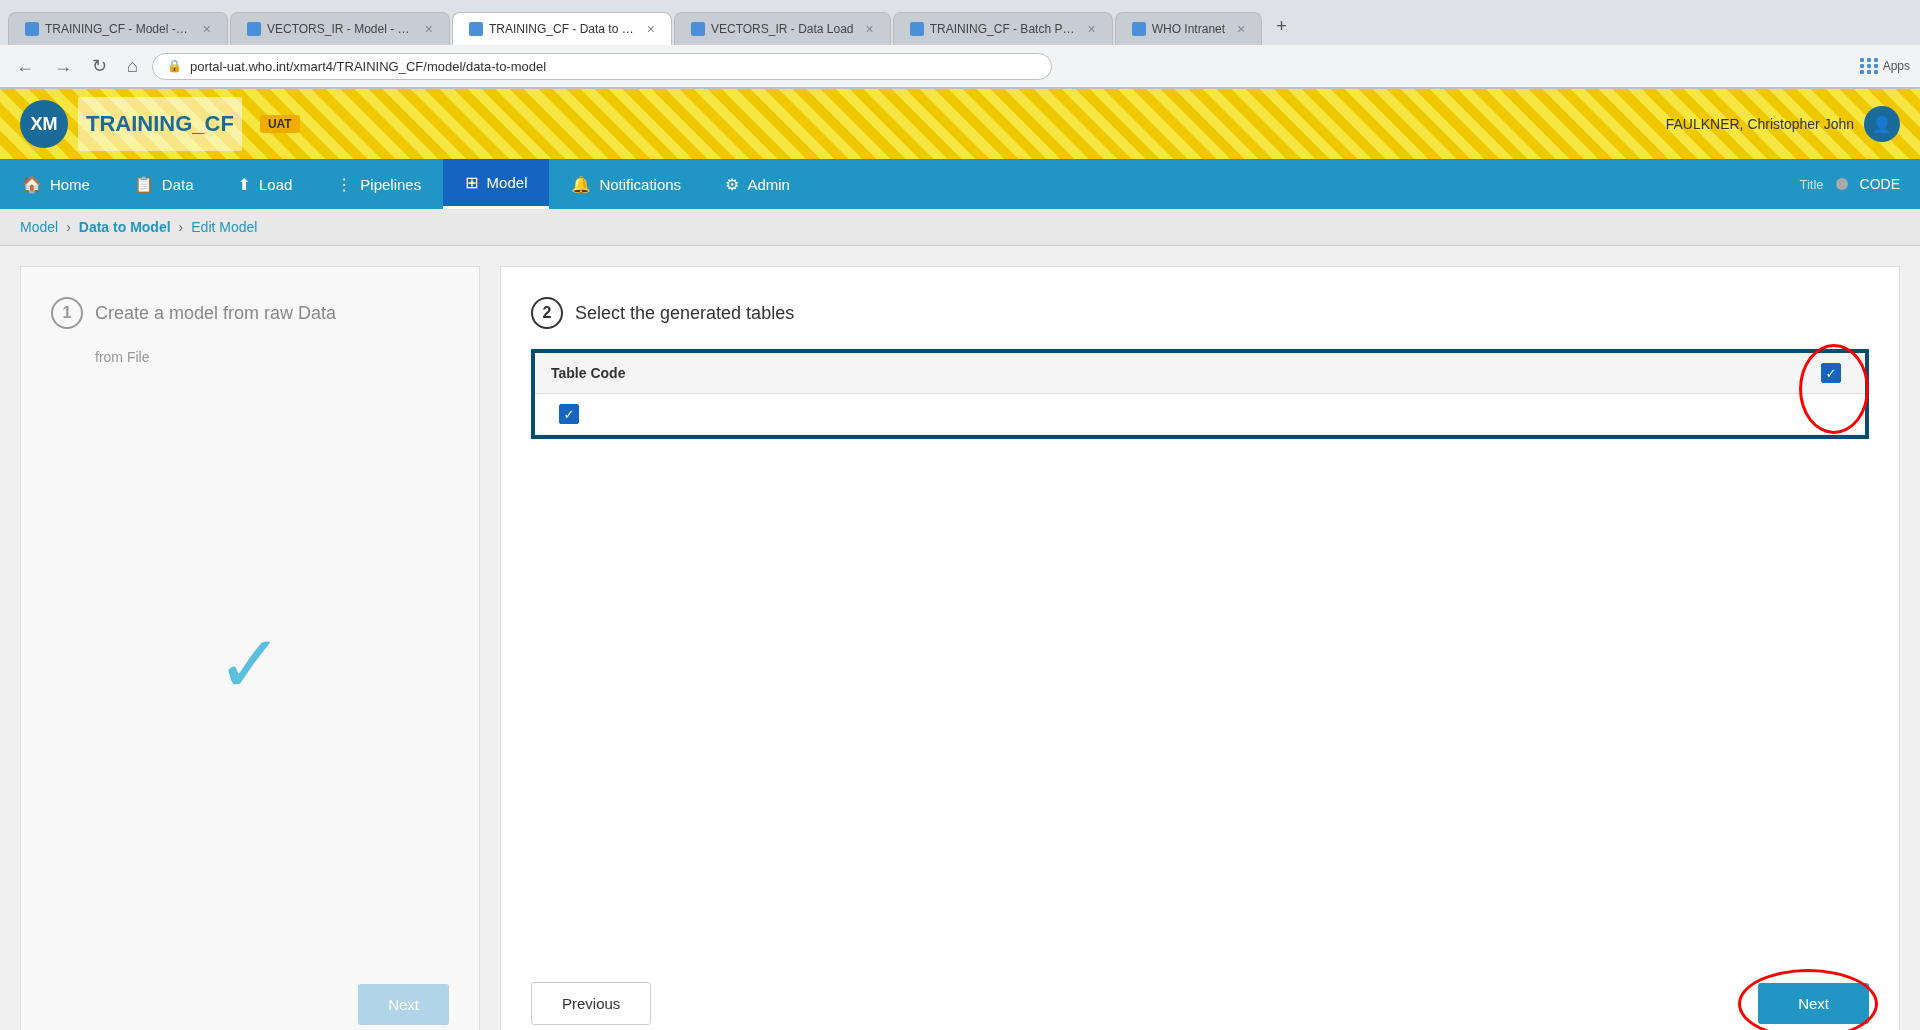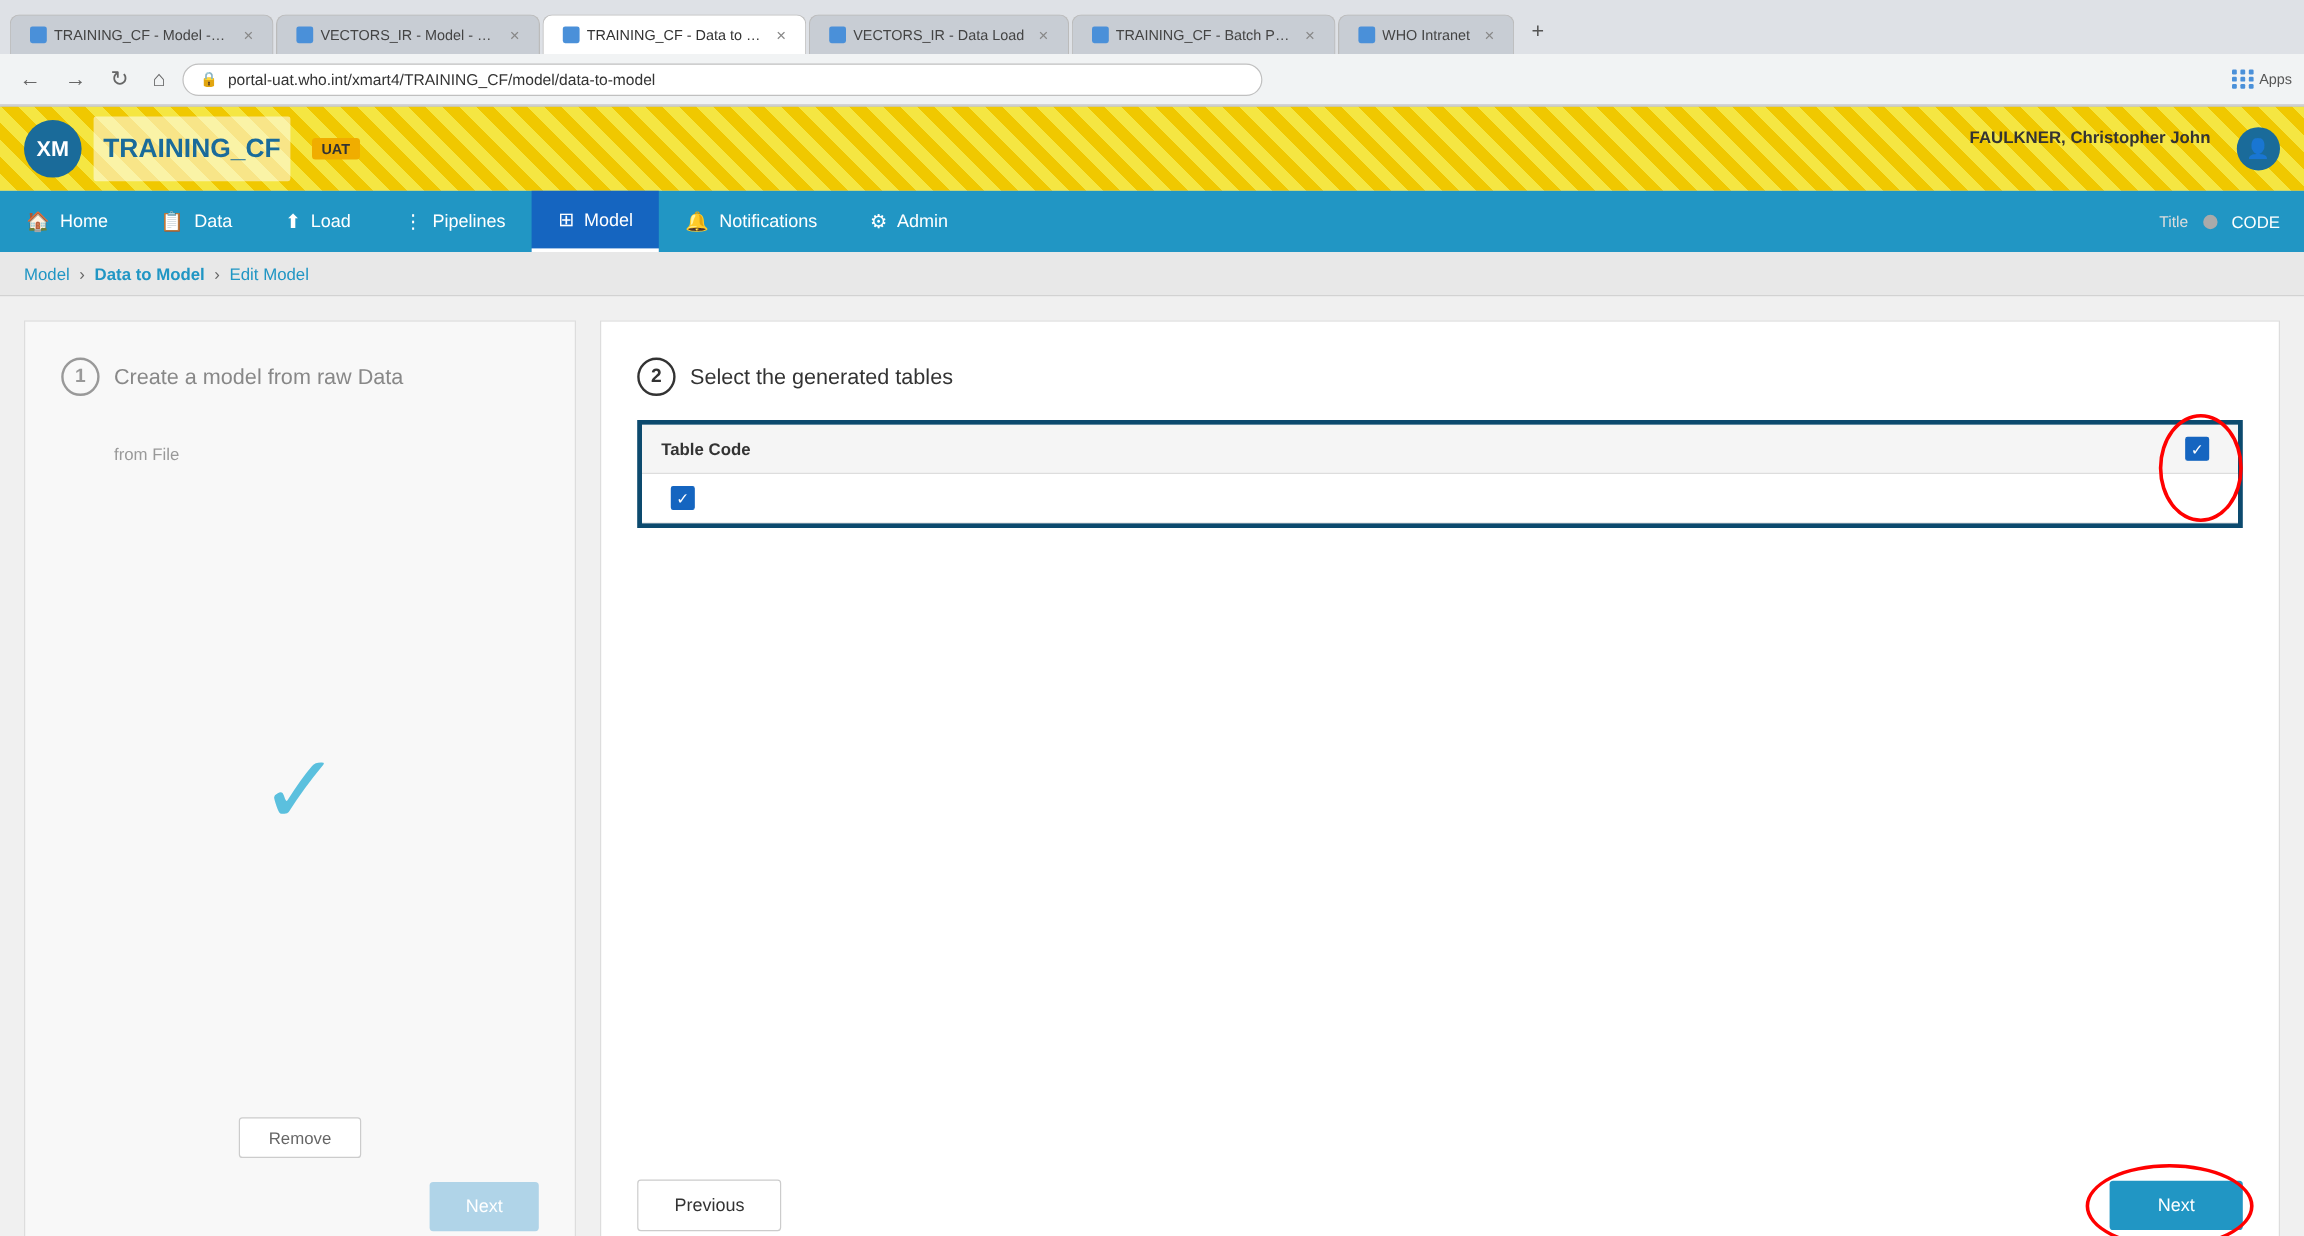--- a/index.html
+++ b/index.html
@@ -24,21 +24,21 @@
     .apps-label { font-size: 12px; color: #555; display: flex; align-items: center; gap: 4px; }
     .apps-grid { display: grid; grid-template-columns: repeat(3, 5px); gap: 2px; }
     .apps-dot { width: 4px; height: 4px; background: #4a90d9; border-radius: 1px; }
 
     
     .app-header { background: repeating-linear-gradient(45deg, #f5e642, #f5e642 10px, #f0c800 10px, #f0c800 20px); padding: 8px 20px; display: flex; align-items: center; justify-content: space-between; min-height: 60px; }
     .app-logo { display: flex; align-items: center; gap: 10px; }
     .logo-icon { width: 48px; height: 48px; background: #1a6b9a; border-radius: 50%; display: flex; align-items: center; justify-content: center; color: white; font-size: 18px; font-weight: bold; }
     .app-title { font-size: 22px; font-weight: bold; color: #1a6b9a; background: #fff8; padding: 14px 8px; border-radius: 2px; }
     .uat-badge { background: #f0ad00; color: #333; font-size: 12px; font-weight: bold; padding: 2px 8px; border-radius: 3px; margin-left: 8px; }
-    .user-info { display: flex; align-items: flex-start; gap: 22px; font-size: 14px; font-weight: bold; color: #333; }
+    .user-info { display: flex; align-items: center; gap: 10px; font-size: 14px; font-weight: normal; color: #333; }
     .user-avatar { width: 36px; height: 36px; background: #1a6b9a; border-radius: 50%; display: flex; align-items: center; justify-content: center; color: white; font-size: 16px; }
 
     
     .main-nav { background: #2196c4; display: flex; align-items: center; padding: 0; }
     .nav-item { display: flex; align-items: center; gap: 8px; padding: 14px 22px; color: white; font-size: 15px; cursor: pointer; text-decoration: none; }
     .nav-item.active { background: #1565c0; border-bottom: 3px solid #fff; }
     .nav-item .nav-icon { font-size: 16px; }
     .nav-right { margin-left: auto; display: flex; align-items: center; padding: 0 20px; gap: 12px; color: white; font-size: 14px; }
     .toggle-label { font-size: 13px; color: #ddd; }
     .toggle-dot { width: 12px; height: 12px; background: #aaa; border-radius: 50%; display: inline-block; }
@@ -51,21 +51,21 @@
     .breadcrumb-sep { color: #999; }
 
     
     .content-area { display: flex; padding: 20px; gap: 0; background: #f0f0f0; min-height: 830px; }
 
     
     .step-panel { background: #f8f8f8; border: 1px solid #ddd; flex: 0 0 460px; padding: 30px; display: flex; flex-direction: column; position: relative; }
     .step-header { display: flex; align-items: center; gap: 12px; margin-bottom: 20px; }
     .step-num { width: 32px; height: 32px; border-radius: 50%; border: 2px solid #999; display: flex; align-items: center; justify-content: center; font-size: 16px; color: #999; font-weight: bold; flex-shrink: 0; }
     .step-title { font-size: 18px; color: #888; }
-    .step-subtitle { font-size: 14px; color: #999; margin-left: 44px; margin-top: 20px; }
+    .step-subtitle { font-size: 14px; color: #999; margin-left: 44px; margin-top: 0; }
     .checkmark-area { display: flex; justify-content: center; align-items: center; flex: 1; margin: 30px 0; }
     .big-checkmark { color: #5bc0de; font-size: 80px; }
     .remove-btn { align-self: center; border: 1px solid #ccc; background: #fff; color: #666; padding: 8px 24px; font-size: 14px; cursor: pointer; border-radius: 3px; margin-top: auto; }
     .step-footer { margin-top: auto; padding-top: 20px; display: flex; justify-content: flex-end; }
     .next-btn-disabled { background: #b0d4e8; color: #fff; border: none; padding: 12px 30px; font-size: 15px; cursor: not-allowed; border-radius: 3px; }
 
     
     .step2-panel { background: #fff; border: 1px solid #ddd; flex: 1; margin-left: 20px; padding: 30px; display: flex; flex-direction: column; }
     .step2-header { display: flex; align-items: center; gap: 12px; margin-bottom: 20px; }
     .step2-num { width: 32px; height: 32px; border-radius: 50%; border: 2px solid #333; display: flex; align-items: center; justify-content: center; font-size: 16px; color: #333; font-weight: bold; flex-shrink: 0; }
@@ -214,23 +214,20 @@
     <div class="step-header">
       <div class="step-num">1</div>
       <span class="step-title">Create a model from raw Data</span>
     </div>
     <div class="step-subtitle">from File</div>
 
     <div class="checkmark-area">
       <span class="big-checkmark">✓</span>
     </div>
 
-    <div style="display:flex; justify-content:center;">
-      <button class="remove-btn">Remove</button>
-    </div>
 
     <div class="step-footer">
       <button class="next-btn-disabled">Next</button>
     </div>
   </div>
 
   <div class="step2-panel">
     <div class="step2-header">
       <div class="step2-num">2</div>
       <span class="step2-title">Select the generated tables</span>

